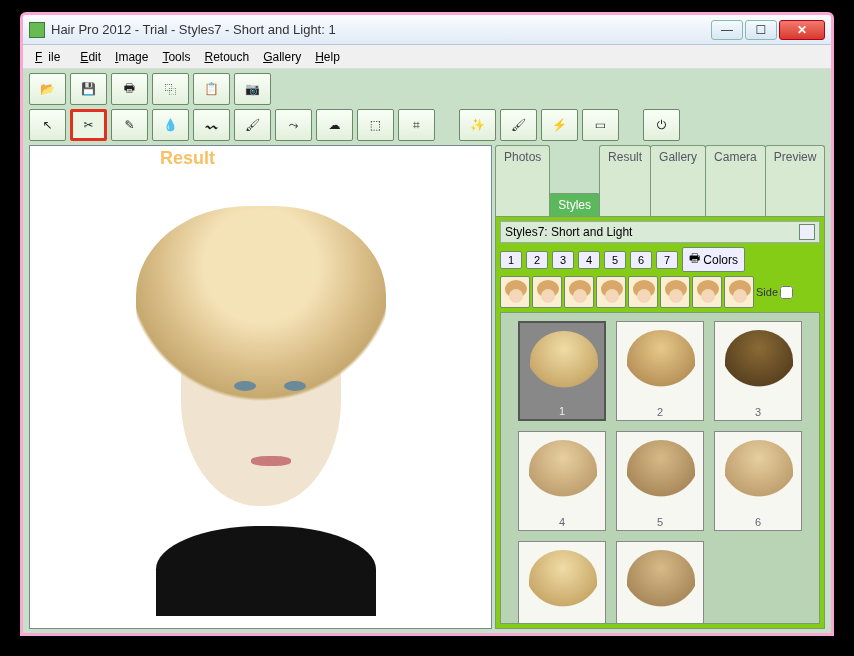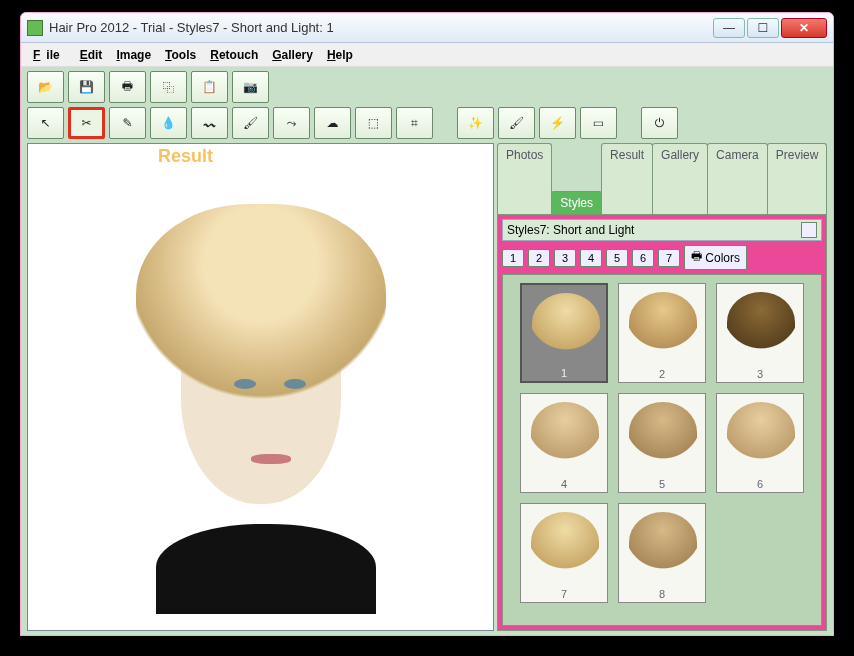--- a/index.html
+++ b/index.html
@@ -1,46 +1,46 @@
 <!DOCTYPE html>
 <html><head>
 <meta charset="utf-8">
 <style>
   * { box-sizing: border-box; margin: 0; padding: 0; font-family: "Segoe UI", Tahoma, sans-serif; font-size: 12px; }
   body { background: #000; width: 854px; height: 656px; overflow: hidden; }
-  .outer { position: absolute; left: 20px; top: 12px; width: 814px; height: 624px; background: #fff; border: 1px solid #f9a8d4; border-radius: 6px 6px 0 0; box-shadow: 0 0 4px rgba(0,0,0,0.3); }
+  .outer { position: absolute; left: 20px; top: 12px; width: 814px; height: 624px; background: #fff; border: 3px solid #f9a8d4; border-radius: 6px 6px 0 0; box-shadow: 0 0 4px rgba(0,0,0,0.3); }
   .titlebar { height: 30px; background: linear-gradient(#fafcff, #e0eaf6); border-bottom: 1px solid #b7c7d7; display: flex; align-items: center; padding: 0 6px; border-radius: 5px 5px 0 0; }
   .titlebar .app-icon { width: 16px; height: 16px; background: #6b5; border: 1px solid #473; margin-right: 6px; }
   .titlebar .title { flex: 1; color: #333; font-size: 13px; }
   .win-btns { display: flex; gap: 2px; }
   .win-btn { width: 32px; height: 20px; border: 1px solid #8ba; border-radius: 3px; background: linear-gradient(#f4faff,#d7e7f4); display: flex; align-items: center; justify-content: center; color: #333; font-size: 12px; }
   .win-btn.close { background: linear-gradient(#f27a6d,#d9382c); border-color:#a02; color:#fff; font-weight:bold; width:46px; }
   .menubar { height: 24px; display: flex; align-items: center; gap: 2px; padding: 0 6px; background:#f0f0f0; border-bottom:1px solid #ddd;}
-  .menubar span { padding: 2px 6px; cursor: default; font-weight: bold; }
+  .menubar span { padding: 2px 6px; cursor: default; }
   .menubar span u { text-decoration: underline; }
   .client { background: #c8dfc8; height: calc(100% - 54px); padding: 4px 6px; display:flex; flex-direction:column; gap:4px;}
   .toolbar-row { display: flex; gap: 4px; align-items:center;}
   .tb-btn { width: 37px; height: 32px; background: linear-gradient(#f9fff6,#e3f0dd); border: 1px solid #6a8a6a; border-radius:2px; display:flex; align-items:center; justify-content:center; font-size:16px; color:#222; }
   .tb-btn.highlight { border:3px solid #e03020; background:#eaf5e4;}
   .tb-gap { width: 16px; }
   .workspace { display: flex; gap: 3px; flex: 1; min-height:0;}
   .canvas { flex: 1; background: #fff; border:1px solid #789; position:relative; overflow:hidden;}
   .face { position:absolute; left:50%; top:60px; transform:translateX(-50%); width:250px; height:360px; }
   .face .hair { position:absolute; left:0; top:0; width:250px; height:200px; background: radial-gradient(circle at 50% 30%, #f5e3b8 30%, #d9bd87 55%, #c6a96f 70%, transparent 72%); border-radius: 45% 45% 50% 50%; }
   .face .skin { position:absolute; left:45px; top:80px; width:160px; height:220px; background:#f0e4d0; border-radius: 40% 40% 48% 48%; }
   .eye { position:absolute; width:22px; height:10px; background:#6a8a9a; border-radius:50%; top:175px;}
   .eye.l{left:98px;} .eye.r{left:148px;}
   .lips{position:absolute;left:115px;top:250px;width:40px;height:10px;background:#c97a7a;border-radius:40%;}
   .shirt{position:absolute;left:20px;top:320px;width:220px;height:90px;background:#111;border-radius:48% 48% 0 0;}
   .wm{position:absolute;top:2px;left:130px;color:#f6a623;font-weight:bold;font-size:18px;opacity:0.7;}
   .right-panel { width:330px; display:flex; flex-direction:column; }
   .tabs { display:flex; }
   .tab { padding:4px 8px; border:1px solid #7a9a7a; border-bottom:none; background:#d7e9d0; color:#556; font-size:12px; border-radius:3px 3px 0 0; margin-right:-1px;}
   .tab.active { background:#5cb85c; color:#fff;margin-top:48px; }
-  .panel-body { flex:1; border:1px solid #7a9a7a; background:#ec4899; padding:4px; display:flex; flex-direction:column; gap:4px; min-height:0;}
+  .panel-body { flex:1; border:1px solid #7a9a7a; background:#84cc16; padding:4px; display:flex; flex-direction:column; gap:4px; min-height:0;}
   .section-title { background:#d9ead6; border:1px solid #9ab; padding:2px 4px; display:flex; align-items:center; justify-content:space-between;}
   .num-row { display:flex; gap:4px; align-items:center;}
   .num-btn { width:22px; height:18px; border:1px solid #6a8a6a; background:#eef; font-size:11px; display:flex;align-items:center;justify-content:center; border-radius:2px;}
   .print-btn{border:1px solid #6a8a6a;background:#eef;padding:1px 6px;border-radius:2px;display:flex;align-items:center;gap:3px;}
   .avatar-row{display:flex;gap:2px;align-items:center;}
   .avatar{width:30px;height:32px;border:1px solid #6a8a6a;background:#fceed0;border-radius:2px;position:relative;overflow:hidden;}
   .avatar::before{content:"";position:absolute;left:4px;top:3px;width:22px;height:18px;border-radius:50%;background:#d9a868;}
   .avatar::after{content:"";position:absolute;left:8px;top:12px;width:14px;height:14px;border-radius:50%;background:#f4d7b8;}
   .side-lbl{font-size:11px;color:#334;}
   .thumb-grid{flex:1;background:#b8d4b5;border:1px solid #7a9a7a;padding:8px;display:grid;grid-template-columns:repeat(3,88px);grid-auto-rows:100px;gap:10px;overflow:auto;justify-content:center;}
@@ -188,20 +188,32 @@
             <div class="num-btn">3</div>
             <div class="num-btn">4</div>
             <div class="num-btn">5</div>
             <div class="num-btn">6</div>
             <div class="num-btn">7</div>
             <div class="print-btn">
                 <span>🖶</span>
                 <span>Colors</span>
               </div>
           </div>
+          <div class="avatar-row">
+            <div class="avatar"></div>
+            <div class="avatar"></div>
+            <div class="avatar"></div>
+            <div class="avatar"></div>
+            <div class="avatar"></div>
+            <div class="avatar"></div>
+            <div class="avatar"></div>
+            <div class="avatar"></div>
+            <span class="side-lbl">Side</span>
+            <input type="checkbox" style="">
+          </div>
           <div class="thumb-grid" id="thumb-grid">
               <div class="thumb sel">
                 <div class="hairshape h1"></div>
                 <div class="lbl">1</div>
               </div>
               <div class="thumb">
                 <div class="hairshape h2"></div>
                 <div class="lbl">2</div>
               </div>
               <div class="thumb">

